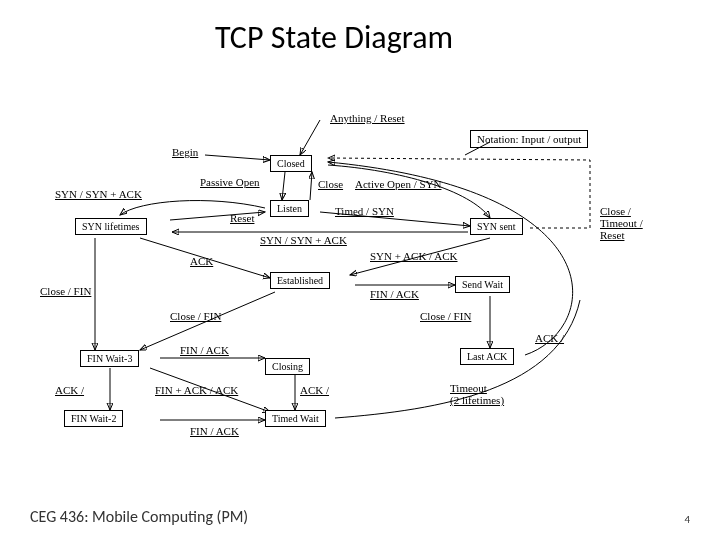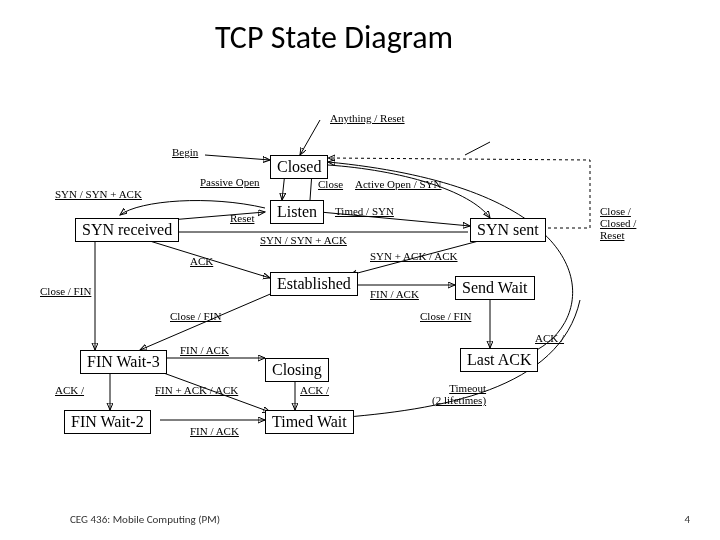--- a/index.html
+++ b/index.html
@@ -18,23 +18,22 @@
     width: 668px;
     text-align: center;
     font-size: 32px;
     font-weight: 400;
     color: #000;
   }
   .footer-left {
     position: absolute;
     bottom: 14px;
     left: 30px;
-    font-size: 11px;
+    font-size: 16px;
     color: #333;
-    margin-left: 40px;
   }
   .footer-right {
     position: absolute;
     bottom: 14px;
     right: 30px;
     font-size: 11px;
     color: #333;
   }
   .diagram {
     position: absolute;
@@ -42,21 +41,21 @@
     left: 60px;
     width: 600px;
     height: 380px;
     font-family: "Times New Roman", serif;
     font-size: 12px;
   }
   .state {
     position: absolute;
     border: 1px solid #000;
     background: #fff;
-    font-size: 16px;
+    font-size: 10px;
     padding: 2px 6px;
     text-align: left;
     white-space: nowrap;
   }
   .label {
     position: absolute;
     font-size: 11px;
     white-space: nowrap;
     background: transparent;
     text-decoration: underline;
@@ -142,30 +141,31 @@
 
     <path d="M275,318 C380,310 500,290 520,200"></path>
 
     <path class="dashed" d="M470,128 L530,128 L530,60 L268,58" marker-end="url(#arrow)"></path>
 
     <line x1="430" y1="42" x2="405" y2="55"></line>
   </svg>
 
   <div class="state" style="left:210px;top:55px">Closed</div>
   <div class="state" style="left:210px;top:100px">Listen</div>
-  <div class="state" style="left:15px;top:118px">SYN received</div>
+  <div class="state" style="left:15px;top:118px">SYN lifetimes</div>
   <div class="state" style="left:410px;top:118px">SYN sent</div>
   <div class="state" style="left:210px;top:172px">Established</div>
   <div class="state" style="left:395px;top:176px">Send Wait</div>
   <div class="state" style="left:20px;top:250px">FIN Wait-3</div>
   <div class="state" style="left:205px;top:258px">Closing</div>
   <div class="state" style="left:400px;top:248px">Last ACK</div>
   <div class="state" style="left:4px;top:310px">FIN Wait-2</div>
   <div class="state" style="left:205px;top:310px">Timed Wait</div>
 
+  <div class="notation" style="left:410px;top:30px">Notation: Input / output</div>
 
   <div class="label" style="left:270px;top:12px">Anything / Reset</div>
   <div class="label" style="left:112px;top:46px">Begin</div>
   <div class="label" style="left:140px;top:76px">Passive Open</div>
   <div class="label" style="left:258px;top:78px">Close</div>
   <div class="label" style="left:295px;top:78px">Active Open / SYN</div>
   <div class="label" style="left:-5px;top:88px">SYN / SYN + ACK</div>
   <div class="label" style="left:170px;top:112px">Reset</div>
   <div class="label" style="left:275px;top:105px">Timed / SYN</div>
   <div class="label" style="left:200px;top:134px">SYN / SYN + ACK</div>
@@ -174,22 +174,22 @@
   <div class="label" style="left:-20px;top:185px">Close / FIN</div>
   <div class="label" style="left:110px;top:210px">Close / FIN</div>
   <div class="label" style="left:310px;top:188px">FIN / ACK</div>
   <div class="label" style="left:360px;top:210px">Close / FIN</div>
   <div class="label" style="left:120px;top:244px">FIN / ACK</div>
   <div class="label" style="left:-5px;top:284px">ACK /</div>
   <div class="label" style="left:95px;top:284px">FIN + ACK / ACK</div>
   <div class="label" style="left:240px;top:284px">ACK /</div>
   <div class="label" style="left:130px;top:325px">FIN / ACK</div>
   <div class="label" style="left:475px;top:232px">ACK /</div>
-  <div class="label" style="left:372px;top:282px;white-space:pre-line;text-align:right">Timeout
+  <div class="label" style="left:390px;top:282px;white-space:pre-line;text-align:left">Timeout
 (2 lifetimes)</div>
   <div class="label" style="left:540px;top:105px;white-space:pre-line">Close /
-Closed /
+Timeout /
 Reset</div>
 
 </div>
 
 <div class="footer-left">CEG 436: Mobile Computing (PM)</div>
 <div class="footer-right">4</div>
 
 </body></html>

